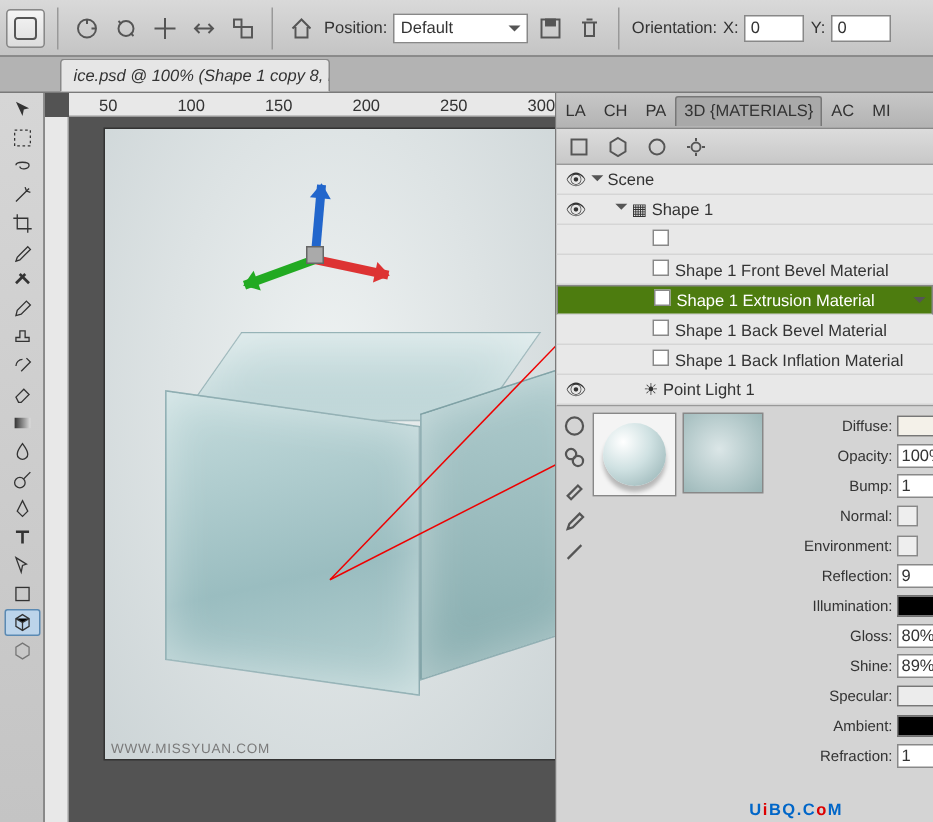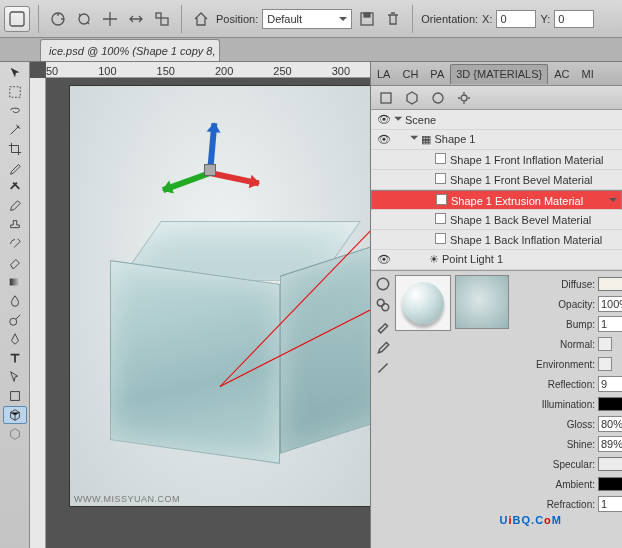--- a/index.html
+++ b/index.html
@@ -14,21 +14,21 @@
 .sel::after{content:"";position:absolute;right:4px;top:7px;border:4px solid transparent;border-top-color:#555}
 .numfield{width:40px;height:18px;background:#fff;border:1px solid #888;padding:0 3px;display:inline-flex;align-items:center}
 .tabs{height:24px;background:#b3b3b3;border-bottom:1px solid #7a7a7a;display:flex;align-items:flex-end;padding-left:40px}
 .tab{height:22px;background:#cfcfcf;border:1px solid #888;border-bottom:none;border-radius:3px 3px 0 0;padding:0 8px;display:flex;align-items:center;font-style:italic;font-size:10px;margin-right:2px;max-width:180px;overflow:hidden;white-space:nowrap}
 .tab.active{background:#e6e6e6}
 .main{display:flex;height:calc(548px - 38px - 24px)}
 .toolbox{width:30px;background:linear-gradient(#d6d6d6,#c4c4c4);border-right:1px solid #888;display:flex;flex-direction:column;align-items:center;padding-top:2px;gap:1px}
 .tool{width:24px;height:18px;display:flex;align-items:center;justify-content:center;border:1px solid transparent;border-radius:2px}
 .tool.sel-tool{background:#bcd4ea;border-color:#5b8ab3}
 .canvas-wrap{flex:1;background:#535353;position:relative;overflow:hidden}
-.ruler-h{position:absolute;top:0;left:16px;right:0;height:16px;background:#e8e8e8;border-bottom:1px solid #999;font-size:8px;color:#555;display:flex;align-items:flex-end;padding-left:0;gap:40px}
+.ruler-h{position:absolute;top:0;left:16px;right:0;height:16px;background:#e8e8e8;border-bottom:1px solid #999;font-size:8px;color:#555;display:flex;align-items:flex-end;padding-left:20px;gap:40px}
 .ruler-v{position:absolute;top:16px;left:0;width:16px;bottom:0;background:#e8e8e8;border-right:1px solid #999}
 .canvas{position:absolute;top:16px;left:16px;right:0;bottom:0;background:#535353;display:flex;align-items:flex-start;justify-content:flex-start}
 .doc{width:320px;height:420px;margin-left:24px;margin-top:8px;background:radial-gradient(ellipse at 50% 40%,#eef2f2,#ccd4d6);position:relative;box-shadow:0 0 0 1px #333}
 .cube{position:absolute;top:140px;left:40px;width:240px;height:230px}
 .cface{position:absolute;background:linear-gradient(135deg,rgba(210,230,232,.9),rgba(160,195,200,.85));border:1px solid rgba(120,150,155,.5);box-shadow:inset 0 0 30px rgba(255,255,255,.4)}
 .ctop{width:200px;height:70px;top:-10px;left:30px;transform:skew(-35deg) scaleY(.85);background:linear-gradient(#d5e5e6,#b5d0d2)}
 .cfront{width:170px;height:180px;top:46px;left:0;transform:skewY(8deg);background:linear-gradient(160deg,#c5dcdd,#9abdc0 60%,#b8d2d3)}
 .cside{width:110px;height:178px;top:32px;left:170px;transform:skewY(-18deg);background:linear-gradient(200deg,#b0ccce,#86acae)}
 .gizmo{position:absolute;top:40px;left:100px;width:90px;height:90px}
 .axis{position:absolute;width:50px;height:6px;left:40px;top:44px;transform-origin:left center}
@@ -41,39 +41,39 @@
 .redline{position:absolute;background:#e00;height:1px;transform-origin:left center;z-index:5}
 .watermark{position:absolute;bottom:2px;left:4px;font-size:9px;color:#7a7a7a;letter-spacing:.5px}
 .panels{width:252px;background:#d4d4d4;border-left:1px solid #7a7a7a;display:flex;flex-direction:column}
 .ptabs{height:24px;background:linear-gradient(#c7c7c7,#b3b3b3);border-bottom:1px solid #888;display:flex;align-items:center;font-size:10px}
 .ptab{padding:0 5px;height:20px;display:flex;align-items:center;border:1px solid transparent;border-radius:2px 2px 0 0}
 .ptab.active{background:#a9a9a9;border-color:#777;border-bottom:none;font-weight:normal}
 .pbar{height:24px;background:linear-gradient(#dcdcdc,#c8c8c8);border-bottom:1px solid #999;display:flex;align-items:center;gap:4px;padding:0 4px}
 .pbar .ic svg{width:14px;height:14px}
 .scene{background:#e8e8e8;border-bottom:1px solid #999;max-height:170px;overflow:hidden}
 .srow{display:flex;align-items:center;height:20px;border-bottom:1px solid #d5d5d5;padding-left:2px;font-size:11px}
-.srow.sel{background:#ef4444;color:#fff}
+.srow.sel{background:#4d7c0f;color:#fff}
 .srow.sel span{color:#fff}
 .eye{width:22px;display:inline-flex;justify-content:center}
 .indent1{padding-left:16px}.indent2{padding-left:34px}.indent3{padding-left:40px}
 .tri{display:inline-block;border:4px solid transparent;border-left-color:#555;margin-right:2px;transform:rotate(90deg);transform-origin:40% 50%}
 .sq{display:inline-block;width:11px;height:11px;background:#fff;border:1px solid #888;margin-right:4px}
 .props{flex:1;background:#d4d4d4;display:flex;padding:4px 2px;overflow:hidden}
 .pcol{width:26px;display:flex;flex-direction:column;gap:3px;align-items:center}
 .pcol .ic{width:20px;height:18px}
 .thumb{width:54px;height:54px;border:1px solid #888;background:radial-gradient(circle at 45% 45%,#dbe6e7,#97b4b5);margin:0 4px}
 .thumb2{width:56px;height:56px;border:1px solid #888;background:#f4f4f4;display:flex;align-items:center;justify-content:center;margin-left:2px}
 .ball{width:42px;height:42px;border-radius:50%;background:radial-gradient(circle at 32% 30%,#fff,#cfe1e2 45%,#8eacae);box-shadow:0 4px 3px rgba(0,0,0,.25)}
 .plist{flex:1;display:flex;flex-direction:column;gap:2px;padding-left:4px}
 .prow{display:flex;align-items:center;height:18px;gap:3px}
 .prow .pl{width:78px;text-align:right;font-size:10px;color:#333}
 .swatch{width:38px;height:14px;border:1px solid #777}
 .pfld{width:40px;height:16px;background:#fff;border:1px solid #888;font-size:10px;padding:0 2px;display:flex;align-items:center}
 .metaic{width:14px;height:14px;border:1px solid #888;background:#eee}
-.logo{position:absolute;right:60px;bottom:19px;font-size:18px;font-weight:bold;letter-spacing:1px}
+.logo{position:absolute;right:60px;bottom:0;font-size:18px;font-weight:bold;letter-spacing:1px}
 .logo .u{color:#0066c8}.logo .i{color:#d00}
 </style>
 </head>
 <body>
 
 <div class="topbar">
   <div class="btn">
       <span class="ic">
         <svg viewBox="0 0 16 16">
           <rect x="1" y="1" width="14" height="14" rx="2"></rect>
@@ -328,21 +328,21 @@
         <span class="eye">👁</span>
         <span class="tri"></span>
           <span>Scene</span>
       </div>
       <div class="srow">
         <span class="eye">👁</span>
         <span class="indent1"><span class="tri"></span>▦ <span>Shape 1</span></span>
       </div>
       <div class="srow">
         <span class="eye"></span>
-          <span class="indent3"><span class="sq"></span><span>Shape 1 Front Inflation Material</span></span>
+          <span class="indent3"><span class="sq"></span></span>
       </div>
       <div class="srow">
         <span class="eye"></span>
           <span class="indent3"><span class="sq"></span><span>Shape 1 Front Bevel Material</span></span>
       </div>
       <div class="srow sel">
         <span class="eye"></span>
           <span class="indent3"><span class="sq"></span><span>Shape 1 Extrusion Material</span></span>
       </div>
       <div class="srow">

